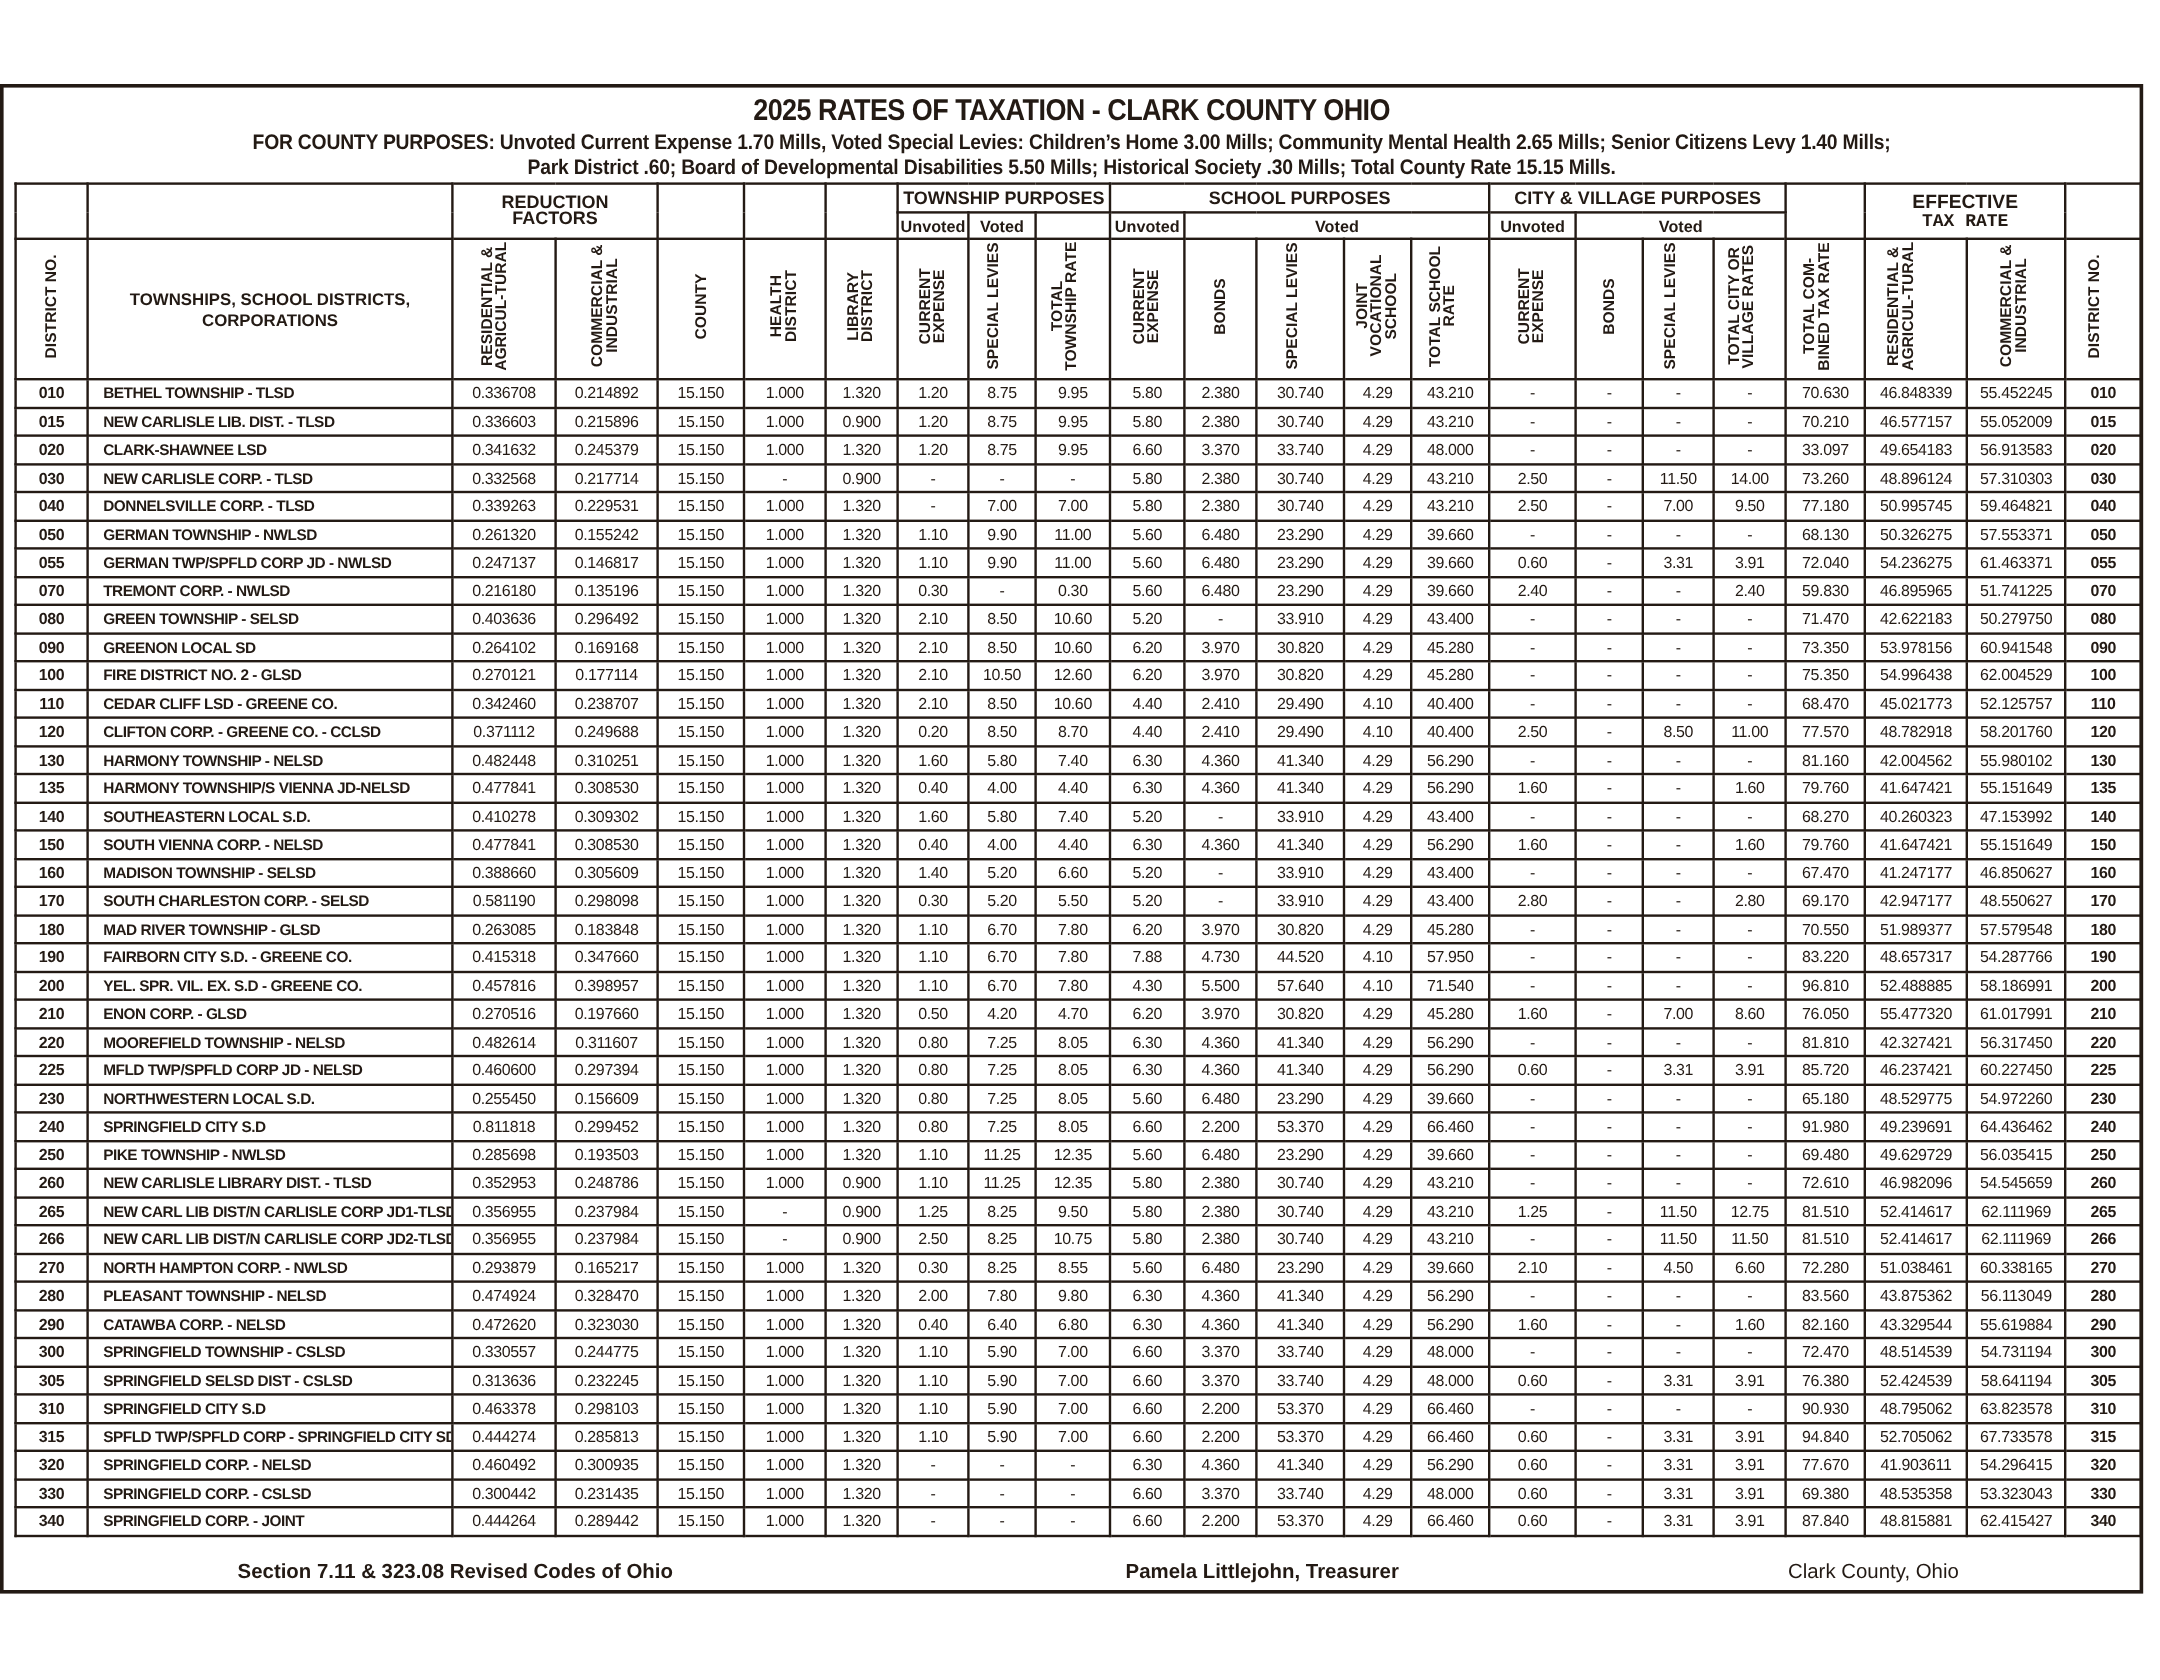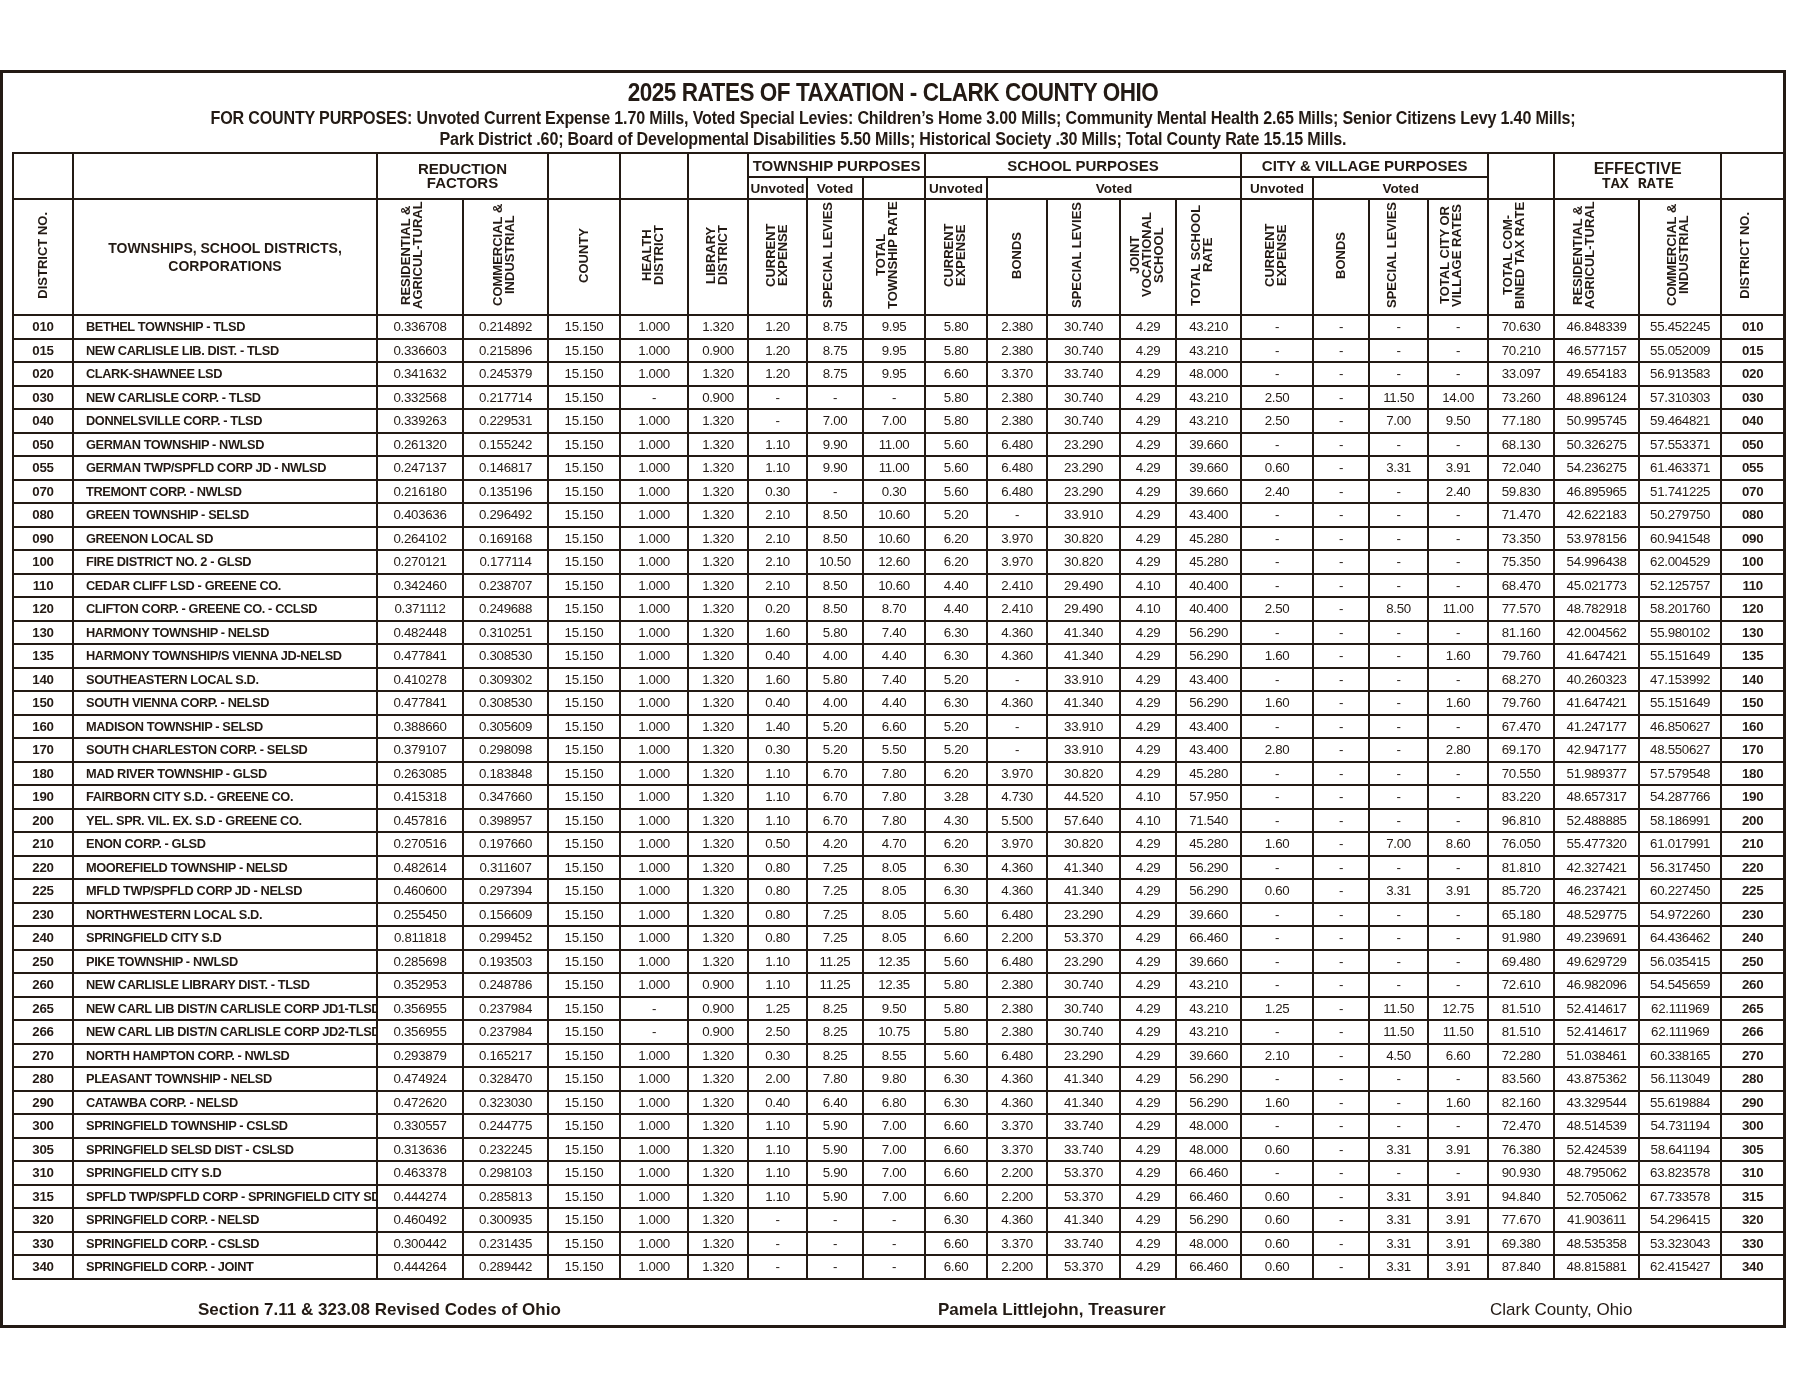--- a/index.html
+++ b/index.html
@@ -559,21 +559,21 @@
         <td>-</td>
         <td>-</td>
         <td>67.470</td>
         <td>41.247177</td>
         <td>46.850627</td>
         <td class="dno">160</td>
       </tr>
       <tr>
         <td class="dno">170</td>
         <td class="nm">SOUTH CHARLESTON CORP. - SELSD</td>
-        <td>0.379107</td>
+        <td>0.581190</td>
         <td>0.298098</td>
         <td>15.150</td>
         <td>1.000</td>
         <td>1.320</td>
         <td>0.30</td>
         <td>5.20</td>
         <td>5.50</td>
         <td>5.20</td>
         <td>-</td>
         <td>33.910</td>
@@ -617,21 +617,21 @@
         <td class="dno">190</td>
         <td class="nm">FAIRBORN CITY S.D. - GREENE CO.</td>
         <td>0.415318</td>
         <td>0.347660</td>
         <td>15.150</td>
         <td>1.000</td>
         <td>1.320</td>
         <td>1.10</td>
         <td>6.70</td>
         <td>7.80</td>
-        <td>3.28</td>
+        <td>7.88</td>
         <td>4.730</td>
         <td>44.520</td>
         <td>4.10</td>
         <td>57.950</td>
         <td>-</td>
         <td>-</td>
         <td>-</td>
         <td>-</td>
         <td>83.220</td>
         <td>48.657317</td>

